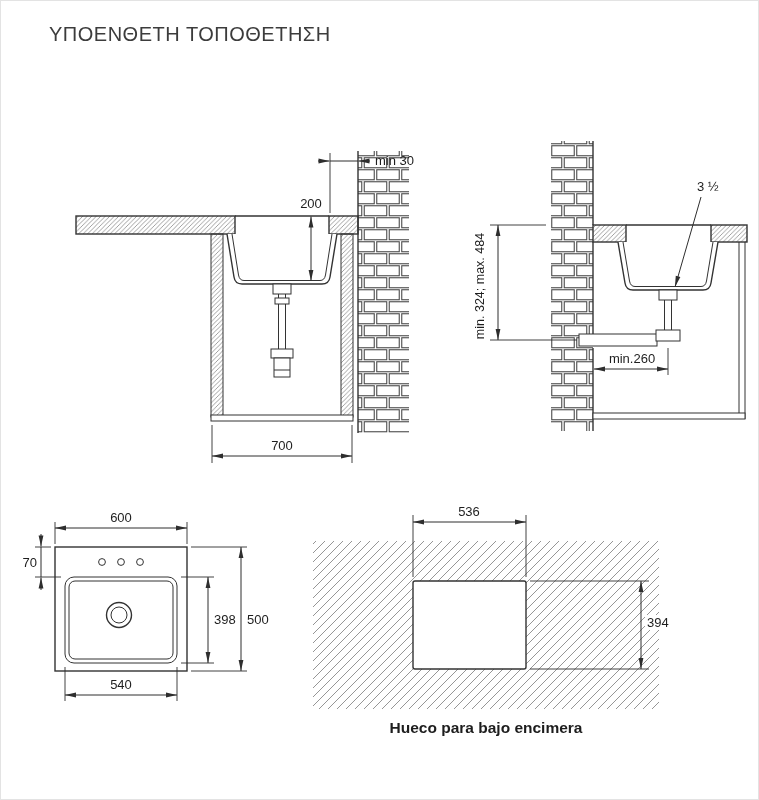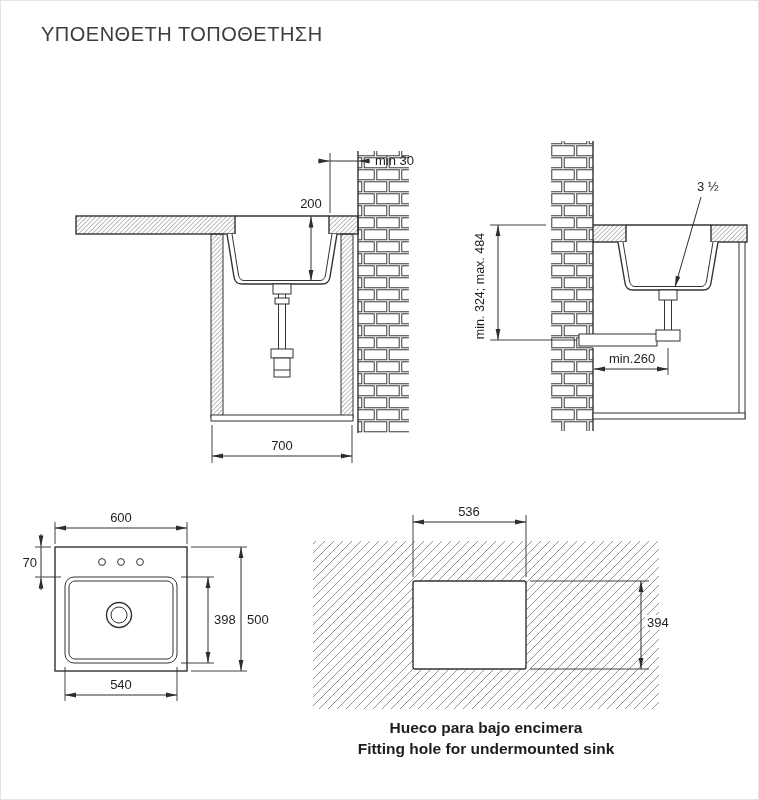--- a/index.html
+++ b/index.html
@@ -1,21 +1,21 @@
 <!DOCTYPE html>
 <html><head>
 <meta charset="utf-8">
 <style>
   * { margin:0; padding:0; box-sizing:border-box; }
   html,body { background:#fff; font-family:"Liberation Sans", sans-serif; }
   .page {
     position:relative; width:759px; height:800px; background:#fff;
     border:1px solid #e3e3e3; overflow:hidden;
   }
-  .title { position:absolute; left:40px; top:20px; color:#3c3c3c; }
+  .title { position:absolute; left:48px; top:20px; color:#3c3c3c; }
   .title div { font-size:20px; line-height:26px; letter-spacing:0.5px; }
   .captions { position:absolute; left:300px; top:716px; width:370px; text-align:center; color:#1d1d1d; }
   .captions div { font-size:15.5px; font-weight:600; line-height:21px; }
   svg.drawing { position:absolute; left:0; top:0; }
   .s  { stroke:#333; stroke-width:1.4; }
   .s1 { stroke:#333; stroke-width:1; }
   .dimln { stroke:#2e2e2e; stroke-width:1; fill:none; }
   .ext   { stroke:#2e2e2e; stroke-width:0.9; fill:none; }
   text.dim { font-family:"Liberation Sans", sans-serif; font-size:13px; fill:#1e1e1e; }
   text.dim.small { font-size:12.5px; }
@@ -171,16 +171,15 @@
       <line x1="529" y1="580" x2="648" y2="580" class="ext"></line>
       <line x1="529" y1="668" x2="648" y2="668" class="ext"></line>
       <line x1="640" y1="580" x2="640" y2="668" class="dimln" marker-start="url(#arr)" marker-end="url(#arr)"></line>
       <rect x="644" y="614" width="27" height="15" fill="#fff"></rect>
       <text class="dim" x="646" y="626">394</text>
     </g>
   </svg>
 
   <div class="captions">
     <div>Hueco para bajo encimera</div>
-    <div>Fitting hole for undermounted sink</div>
   </div>
 
 </div>
 
 </body></html>

